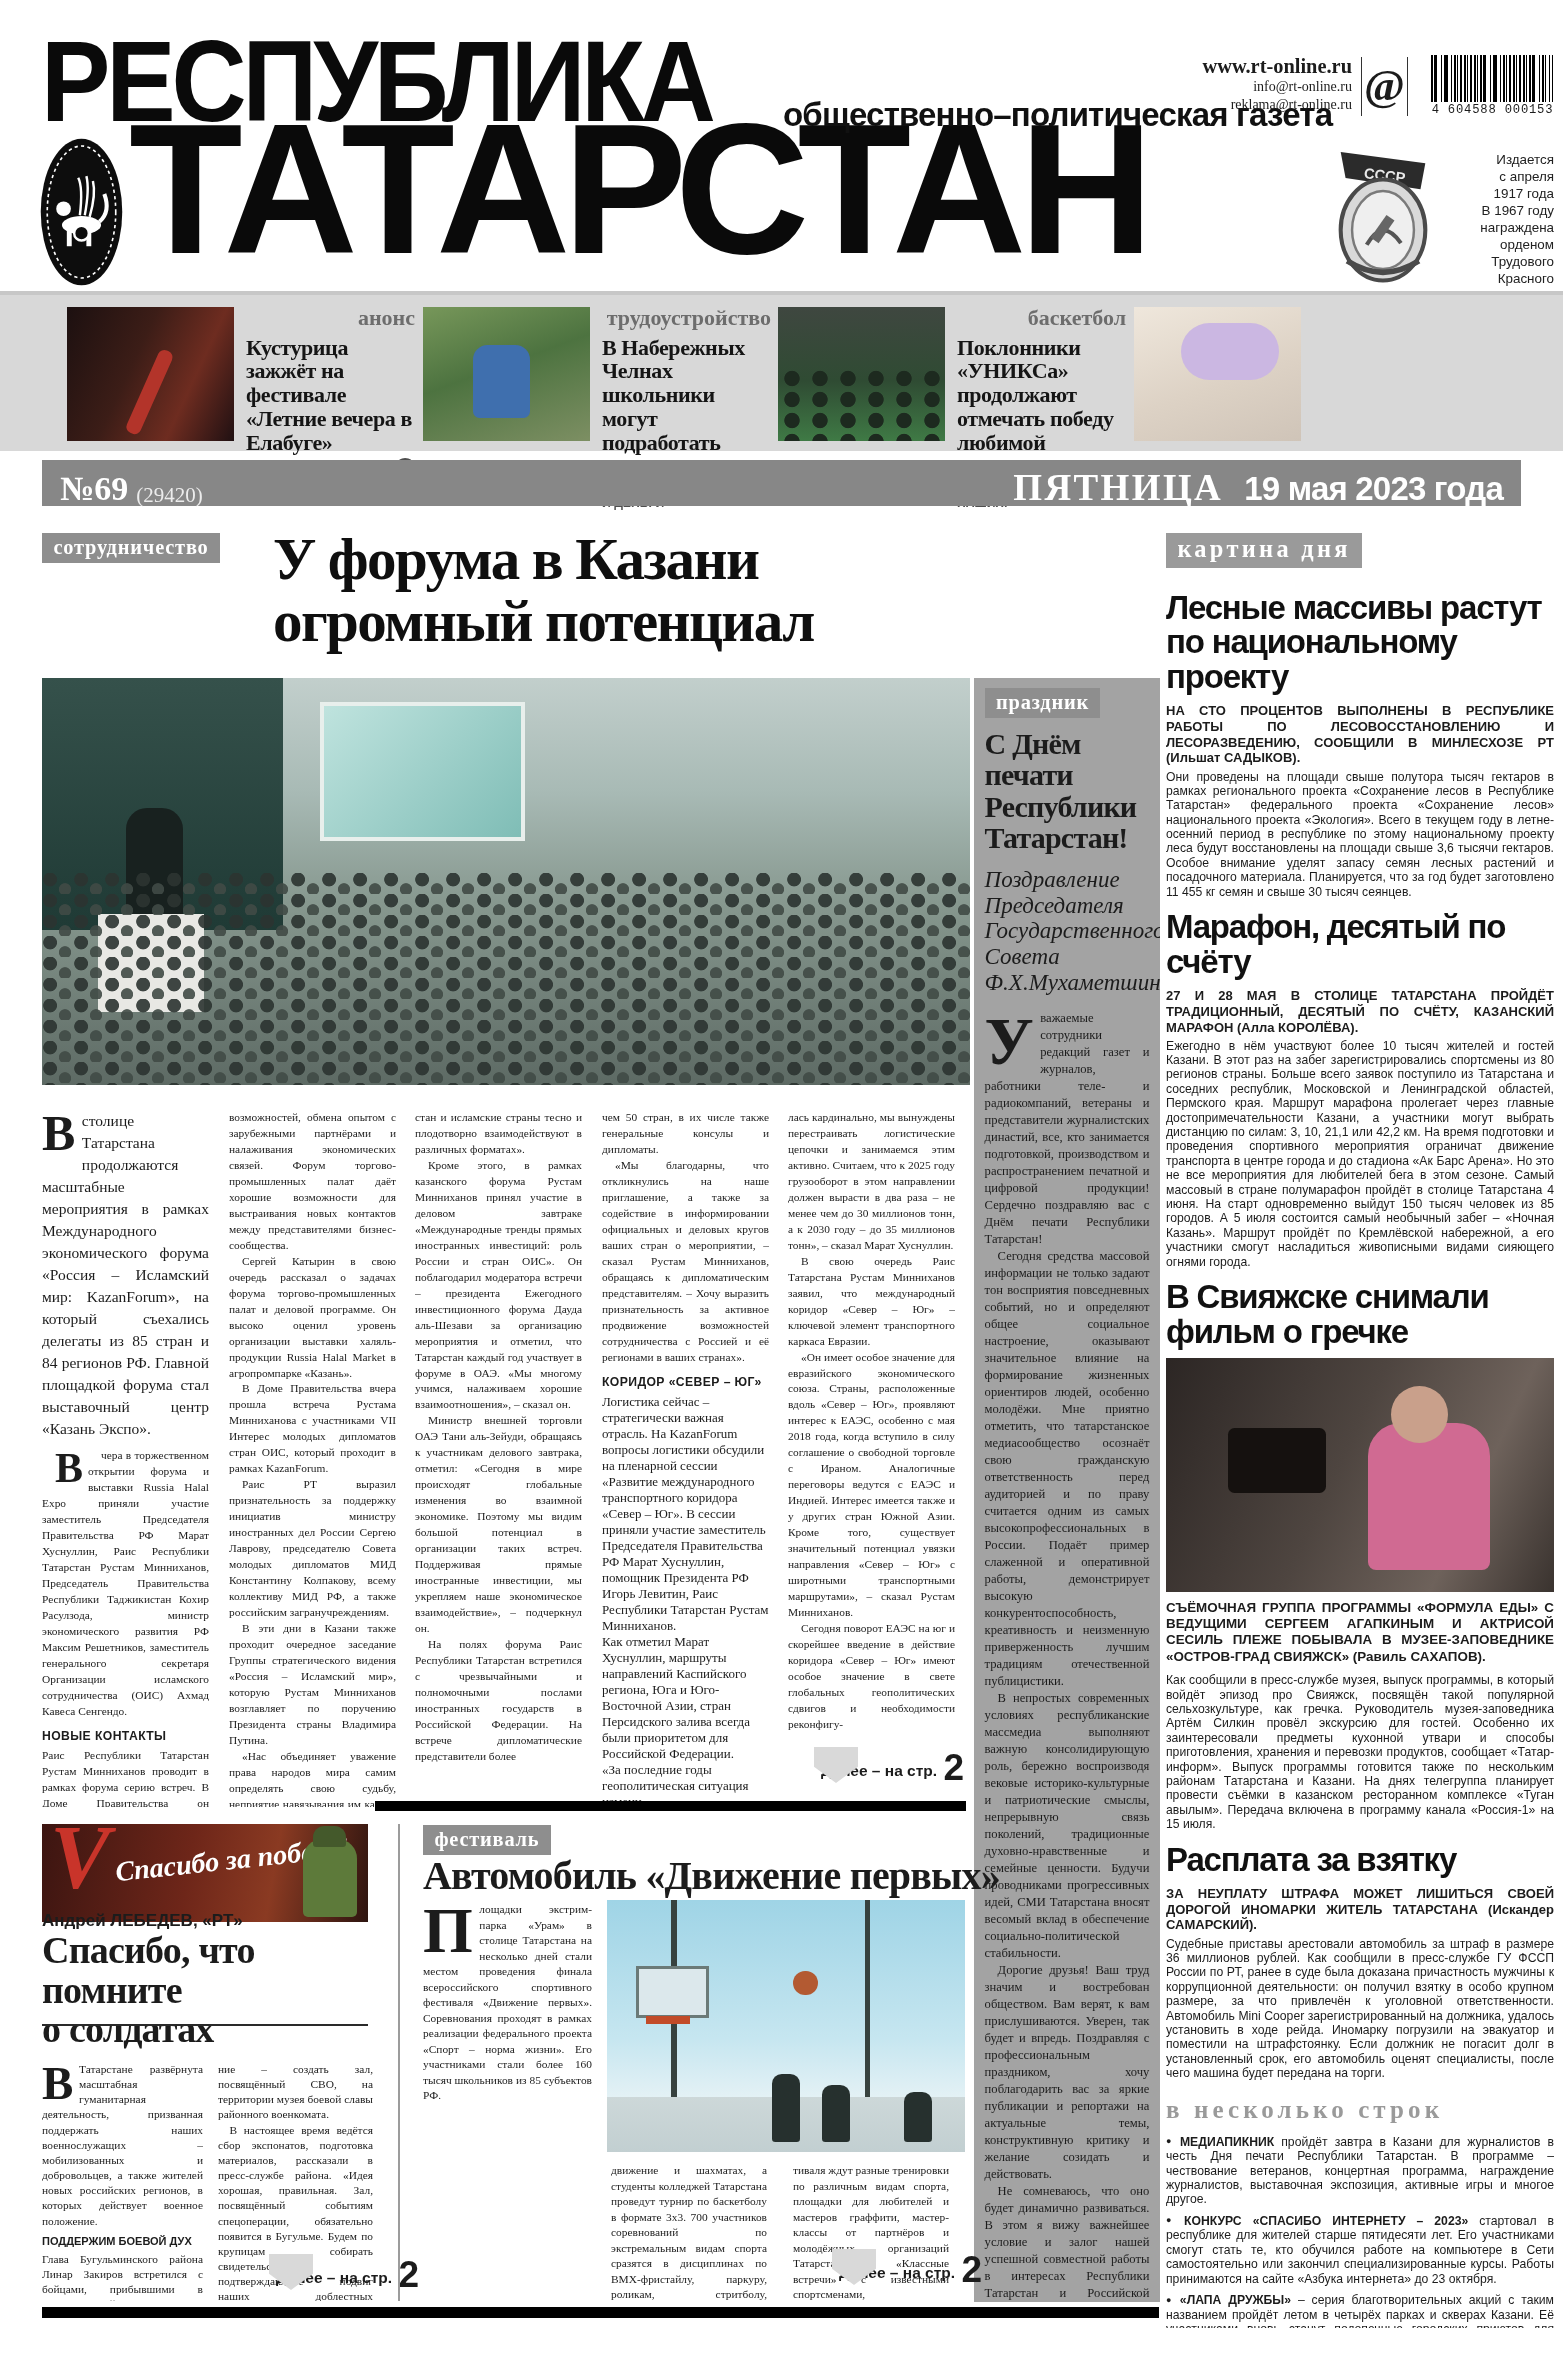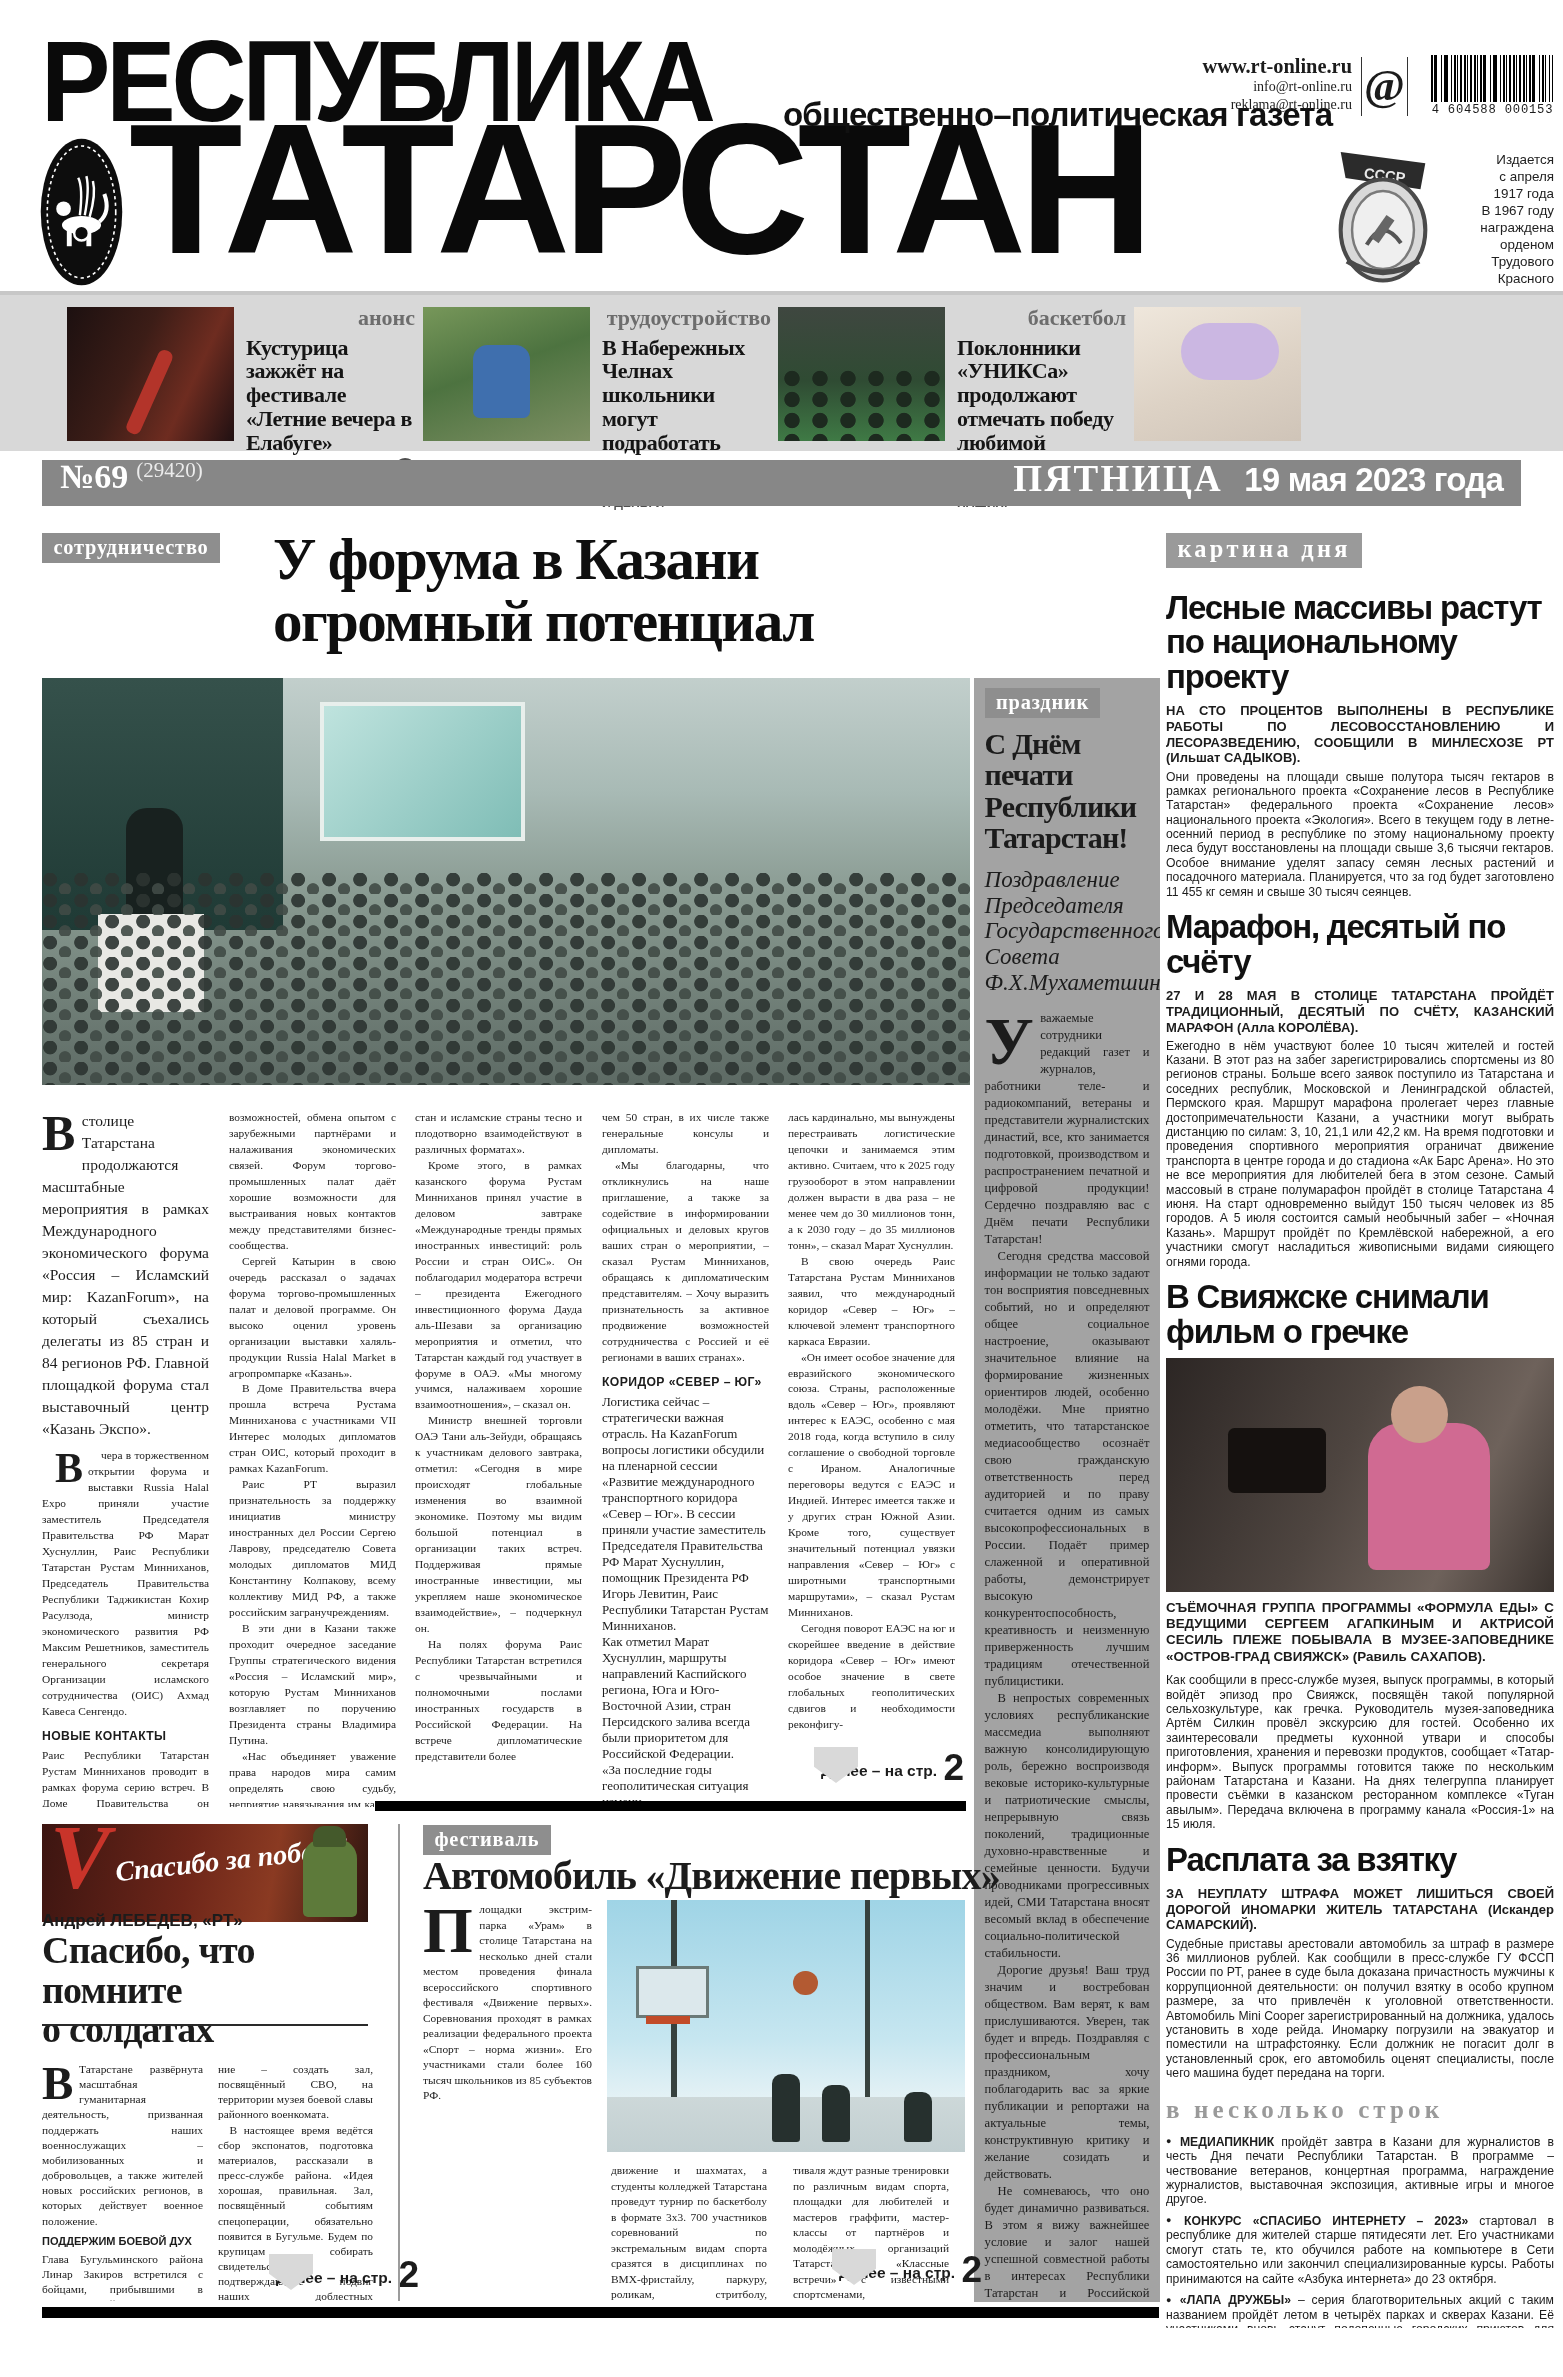--- a/index.html
+++ b/index.html
@@ -34,21 +34,21 @@
   .t-chev{color:#9a9a9a;font-size:29px;margin-right:3.3px;font-weight:400}
   .ph1{background:linear-gradient(115deg,#1c1010 0%,#3c1d17 40%,#6e2c20 70%,#201012 100%)}
   .ph1::after{content:"";position:absolute;left:45%;top:30%;width:14.7px;height:90px;background:#b3342a;transform:rotate(24deg);border-radius:6.5px}
   .ph2{background:linear-gradient(160deg,#77975a 0%,#4d7340 45%,#7d8f63 100%)}
   .ph2::after{content:"";position:absolute;left:30%;top:28%;width:57px;height:73px;background:#3f6fae;border-radius:14.7px 14.7px 6.5px 6.5px}
   .ph3{background:linear-gradient(180deg,#3f4740 0%,#2f4b33 55%,#3f7a45 100%)}
   .ph3::after{content:"";position:absolute;left:0;bottom:0;width:100%;height:55%;background-image:radial-gradient(circle,#1d2a1f 7.3px,transparent 8.1px);background-size:28px 21px}
   .ph4{background:linear-gradient(160deg,#efe7dc 0%,#ddd2c5 55%,#cfc4b8 100%)}
   .ph4::after{content:"";position:absolute;left:28%;top:12%;width:98px;height:57px;background:#cbb7e2;border-radius:29px}
   
-  .issuebar{left:42px;top:460px;width:1479px;height:46px;background:#878787;color:#fff;display:flex;align-items:flex-start;padding:0 18px}
+  .issuebar{left:42px;top:460px;width:1479px;height:46px;background:#878787;color:#fff;display:flex;align-items:flex-end;padding:0 18px}
   .ib-num{font:700 34px/1 "Liberation Serif",serif}
   .ib-num2{font:400 21px/1 "Liberation Serif",serif;color:#ececec;margin-left:8.1px}
   .ib-right{margin-left:auto;display:flex;align-items:baseline}
   .ib-day{font:700 37px/1 "Liberation Serif",serif;letter-spacing:2.4px}
   .ib-date{font:700 33px/1 "Liberation Sans",sans-serif;margin-left:21px;letter-spacing:-0.8px}
   
   .slabel{display:inline-block;background:#8e8e8e;color:#fff;font:700 20.4px/1 "Liberation Serif",serif;padding:4.1px 11.4px 5.7px;letter-spacing:0.8px}
   
   .m-title{left:273px;top:529px;font:700 59px/1.05 "Liberation Serif",serif;letter-spacing:-1.6px;color:#0f0f0f}
   .m-photo{left:42px;top:678px;width:928px;height:407px;background:linear-gradient(180deg,#c2cfcc 0%,#a8bab5 28%,#87988f 55%,#5d6a64 100%);overflow:hidden}

